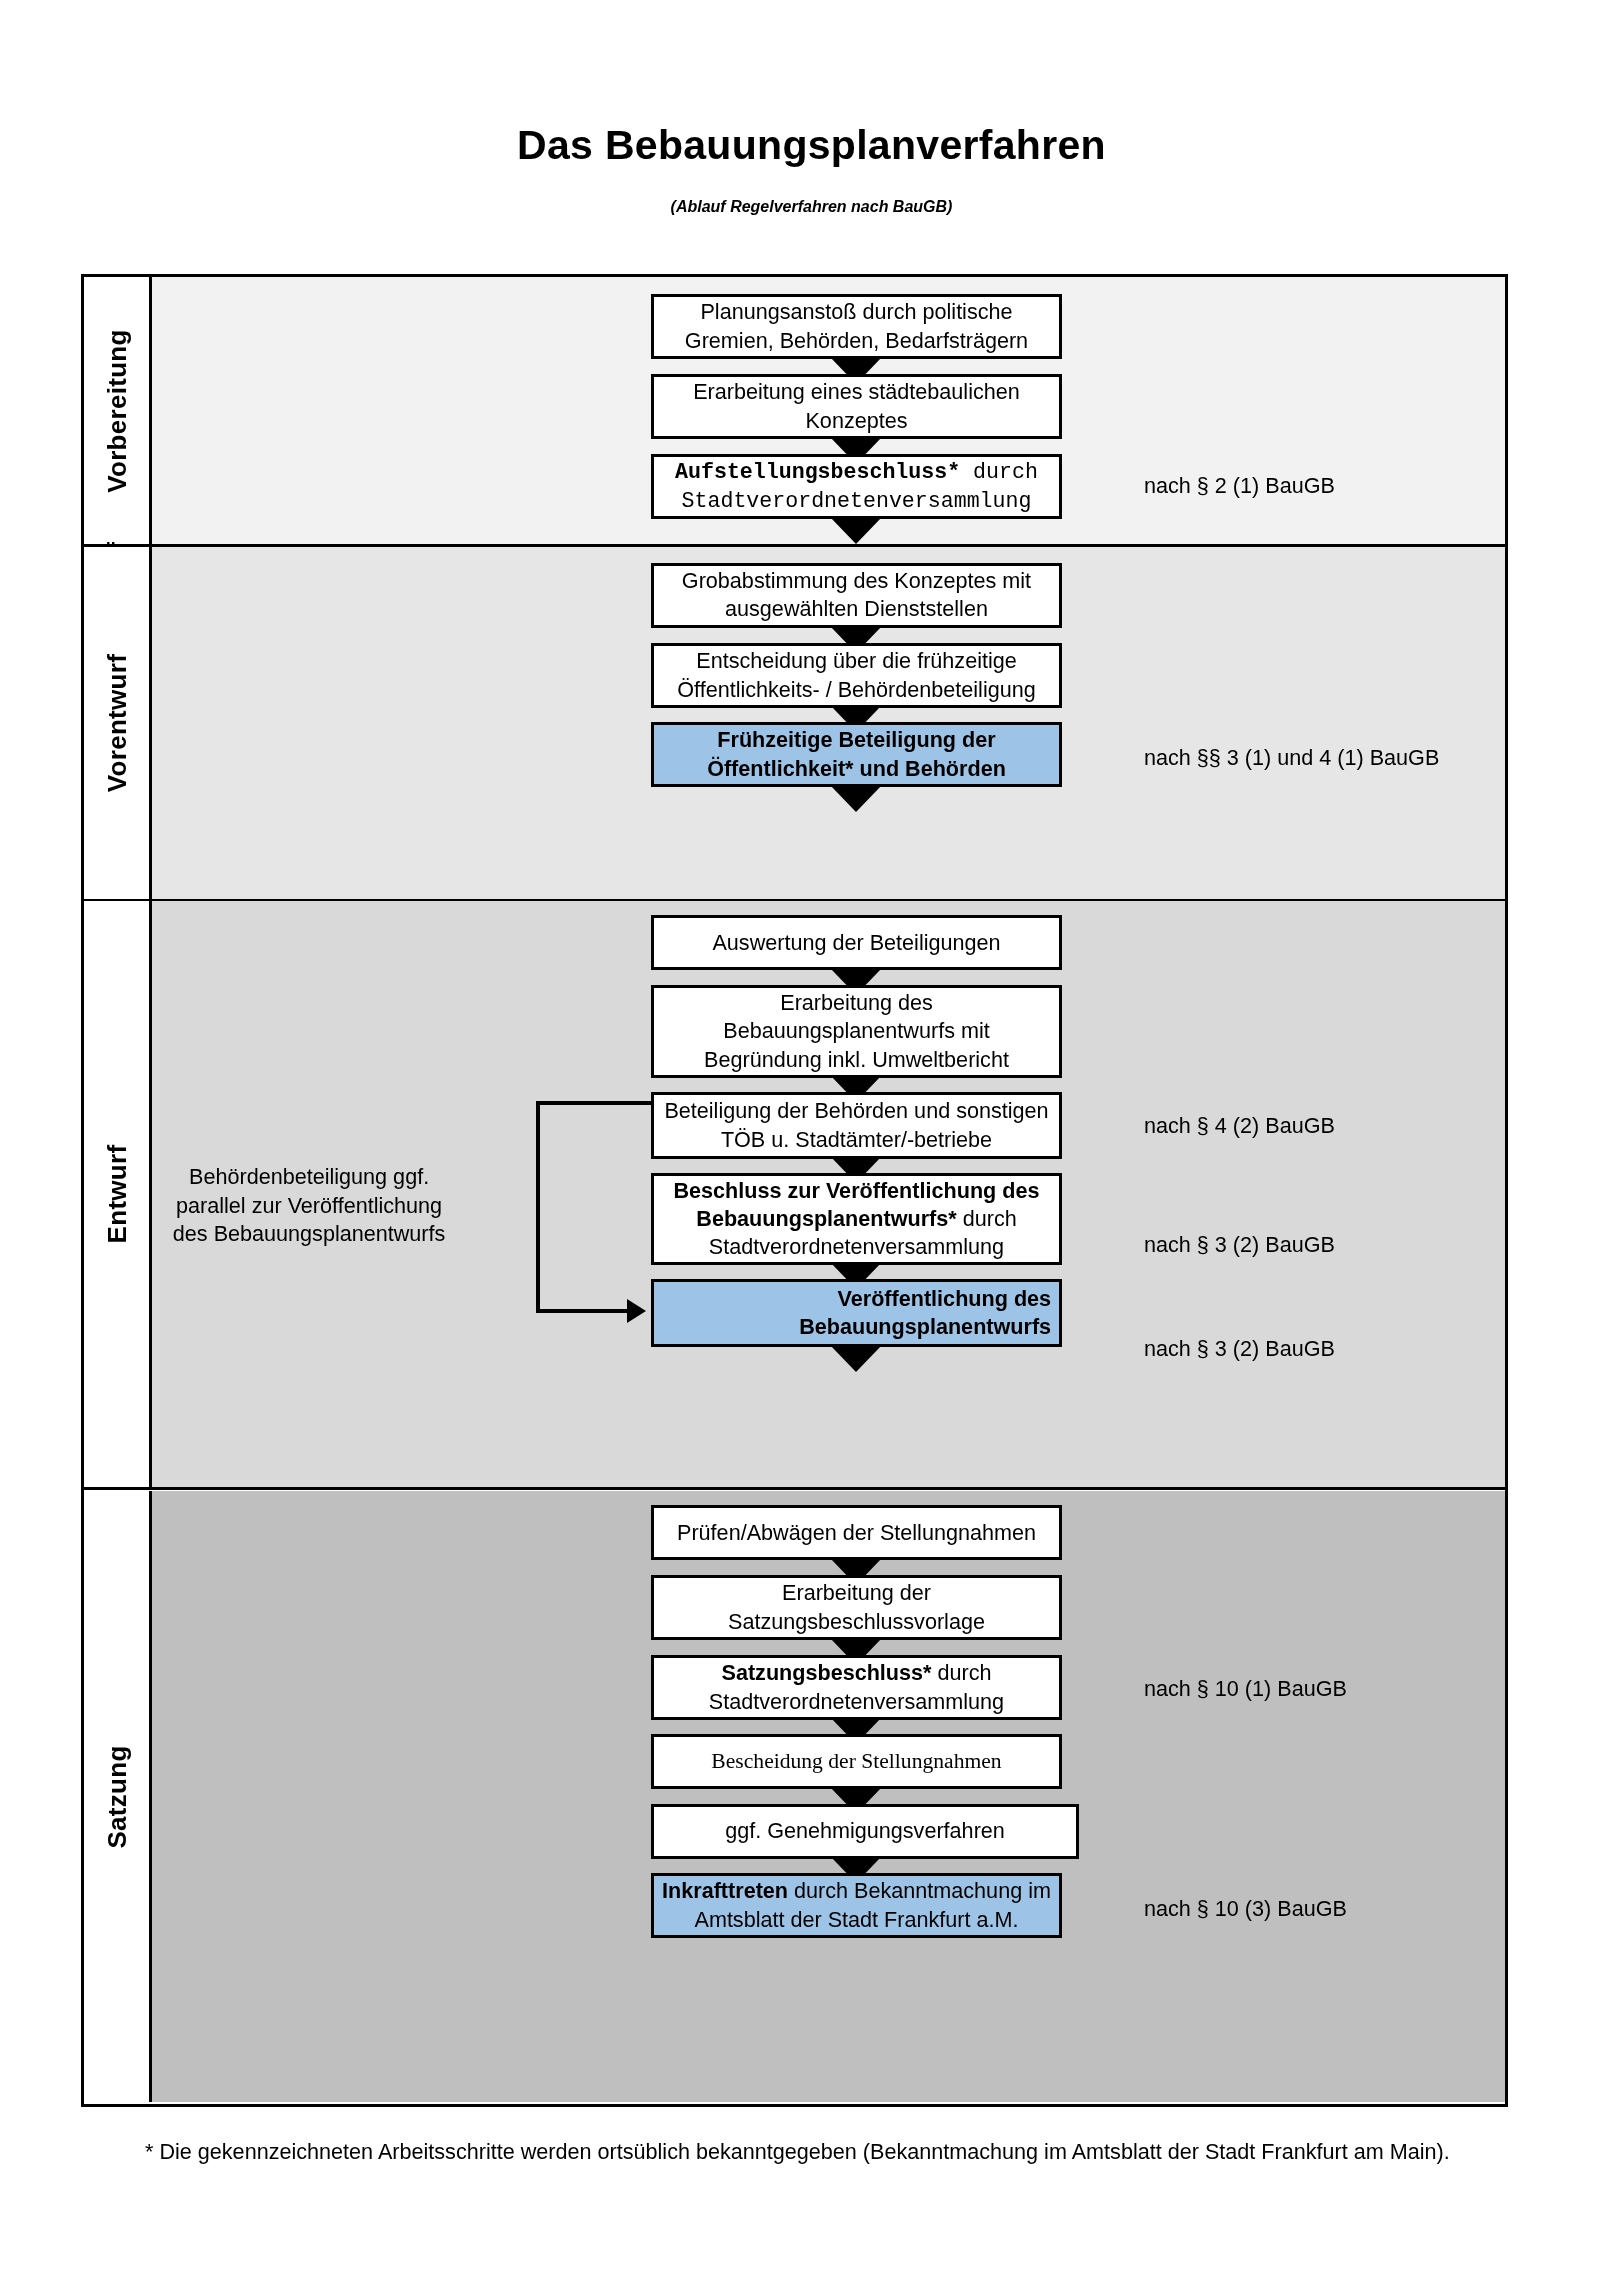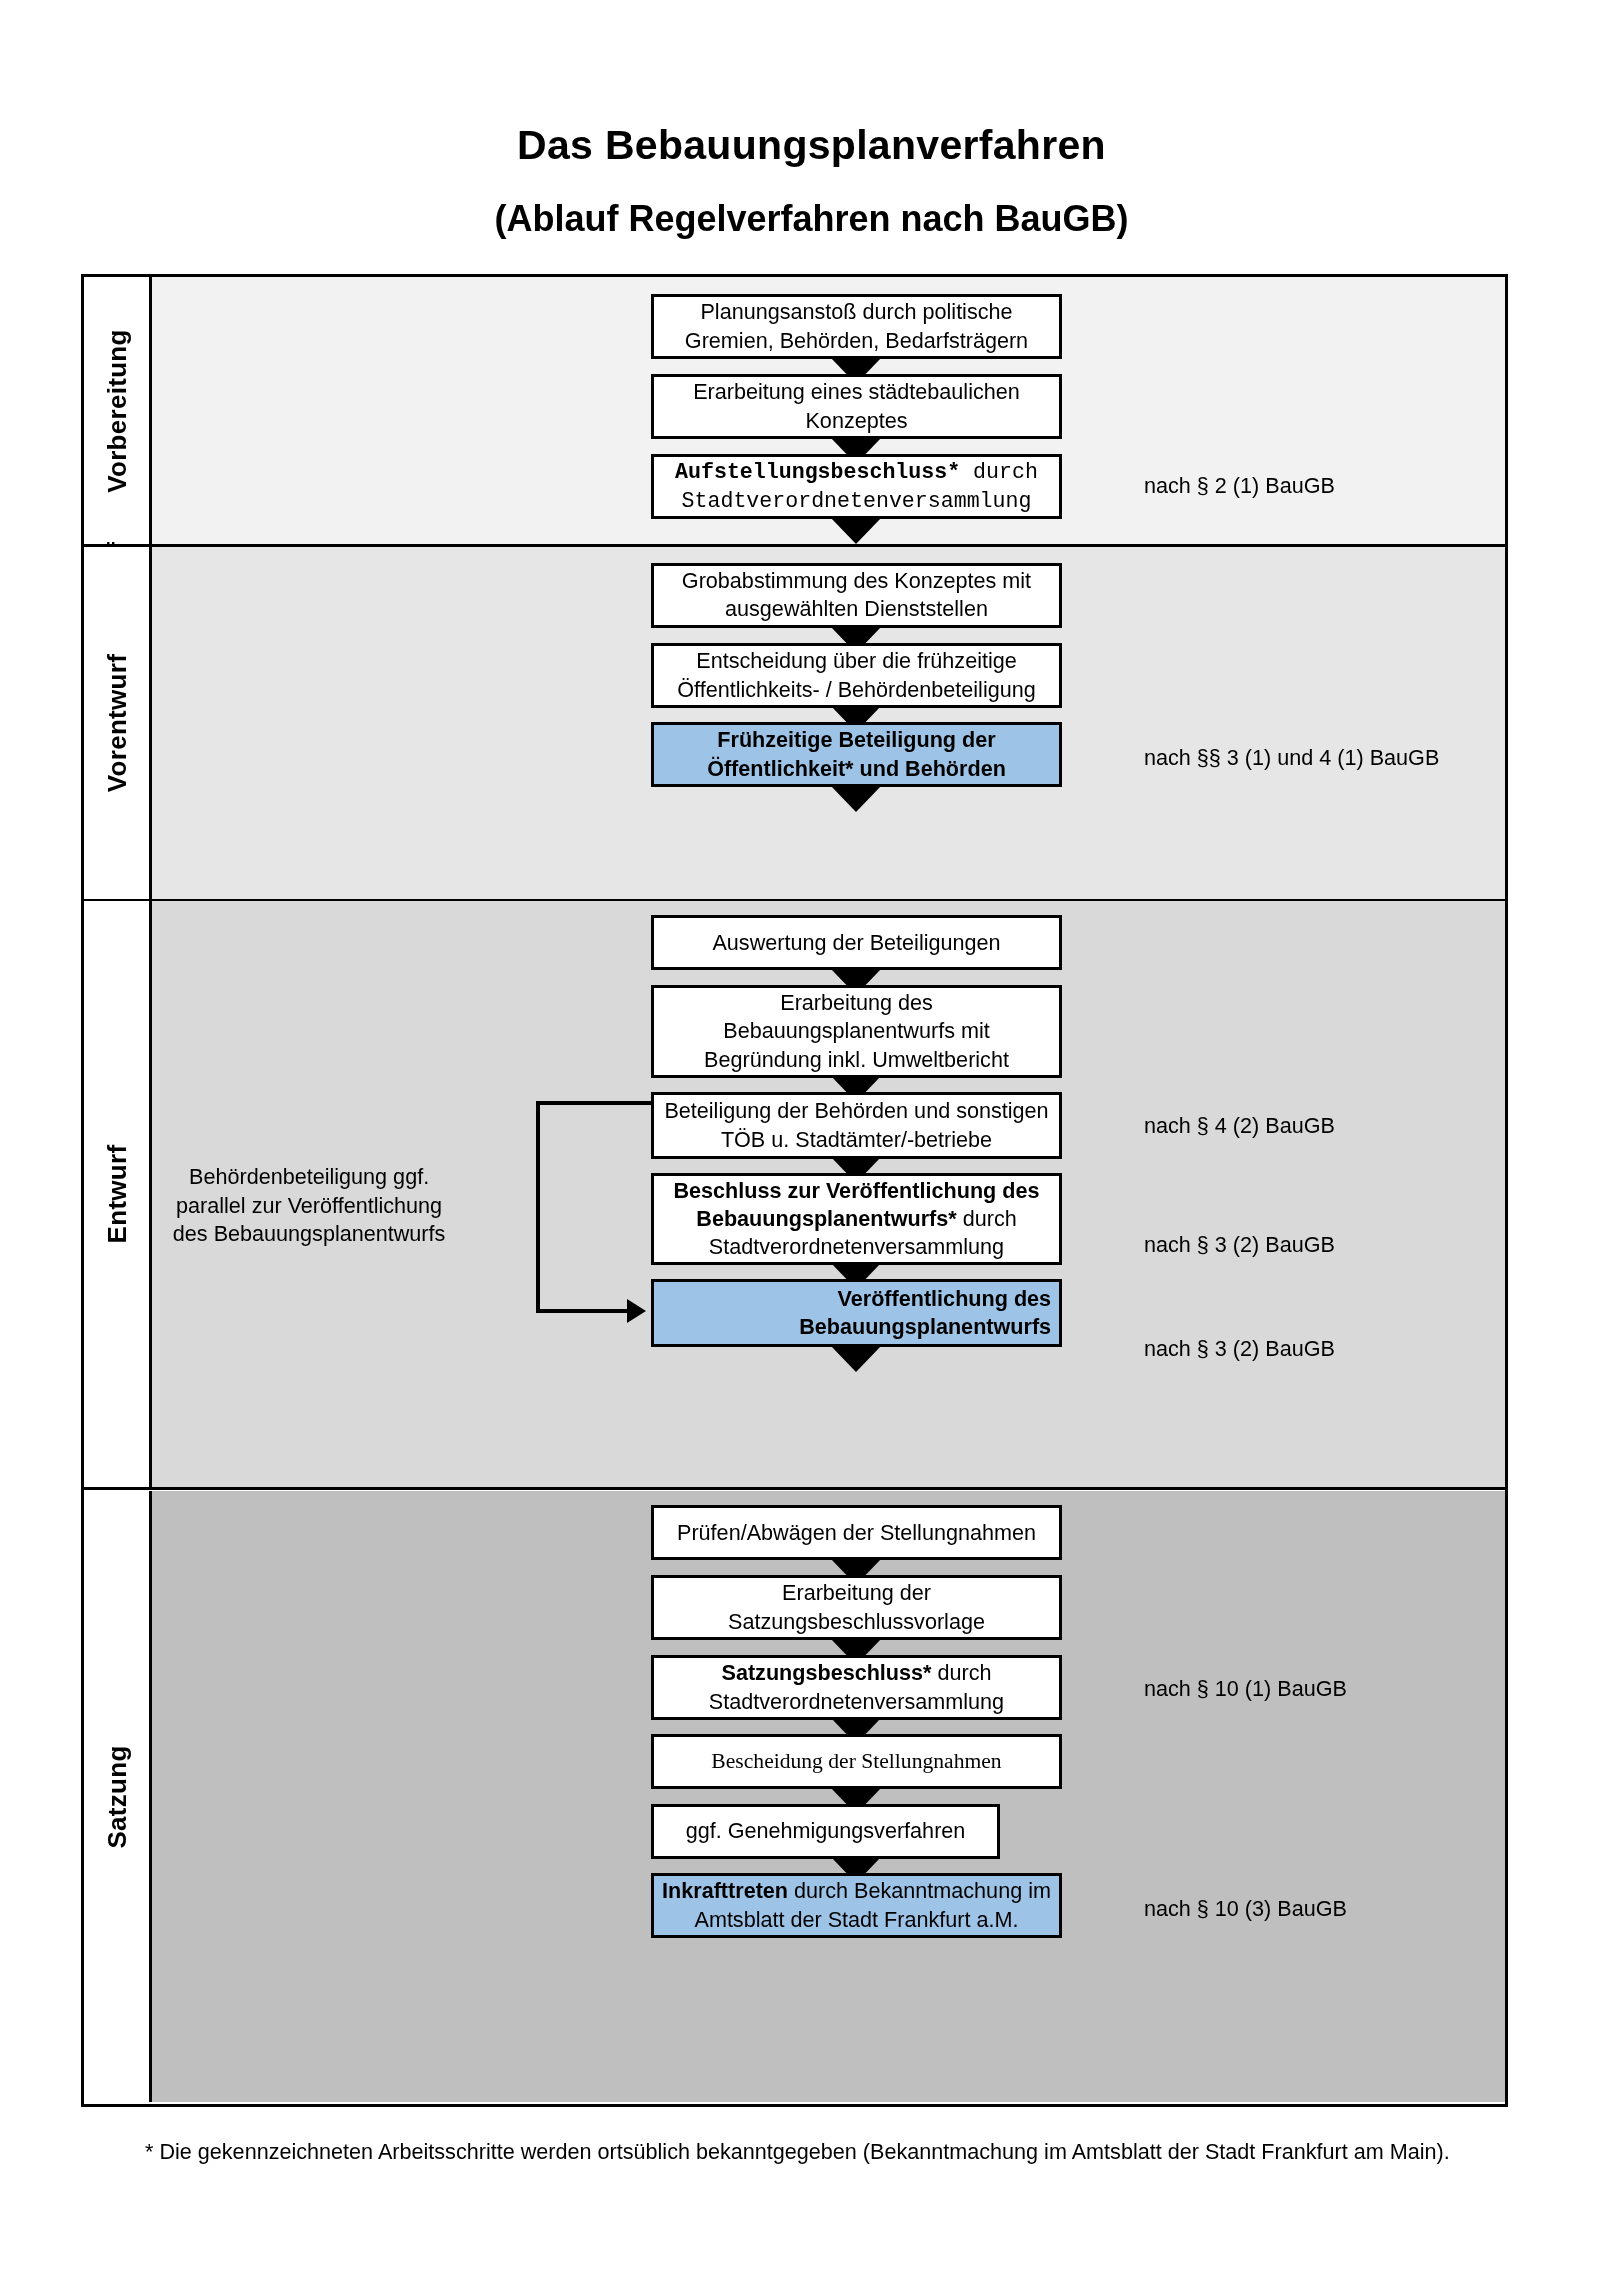--- a/index.html
+++ b/index.html
@@ -27,22 +27,23 @@
   #doc-title {
     margin: 0;
     padding-top: 122px;
     font-size: 41px;
     font-weight: bold;
     letter-spacing: 0.3px;
   }
   #doc-subtitle {
     margin: 0;
     padding-top: 29px;
-    font-size: 36px;
+    font-size: 16px;
     font-weight: bold;
+    font-style: italic;
   }
 
   
   #frame {
     position: absolute;
     left: 81px;
     top: 274px;
     width: 1427px;
     height: 1833px;
     border: 3.9px solid #000000;
@@ -279,21 +280,21 @@
       <div class="fbox" style="left:499px; top:164px; width:411px; height:65px;">
         <span><b>Satzungsbeschluss*</b><span> durch Stadtverordnetenversammlung</span></span>
       </div>
       <div class="arrow-down" style="left:678px; top:226px;"></div>
 
       <div class="fbox" style="left:499px; top:243px; width:411px; height:55px;font-family:Liberation Serif, serif;">
         <span>Bescheidung der Stellungnahmen</span>
       </div>
       <div class="arrow-down" style="left:678px; top:296px;"></div>
 
-      <div class="fbox" style="left:499px; top:313px; width:349px; height:55px;">
+      <div class="fbox" style="left:499px; top:313px; width:428px; height:55px;">
         <span>ggf. Genehmigungsverfahren</span>
       </div>
       <div class="arrow-down" style="left:678px; top:365px;"></div>
 
       <div class="fbox blue" style="left:499px; top:382px; width:411px; height:65px;">
         <span><b>Inkrafttreten</b><span style="font-weight:normal;"> durch Bekanntmachung im Amtsblatt der Stadt Frankfurt a.M.</span></span>
       </div>
 
       <div class="legal-ref" style="left:992px; top:185px;">nach § 10 (1) BauGB</div>
       <div class="legal-ref" style="left:992px; top:405px;">nach § 10 (3) BauGB</div>

